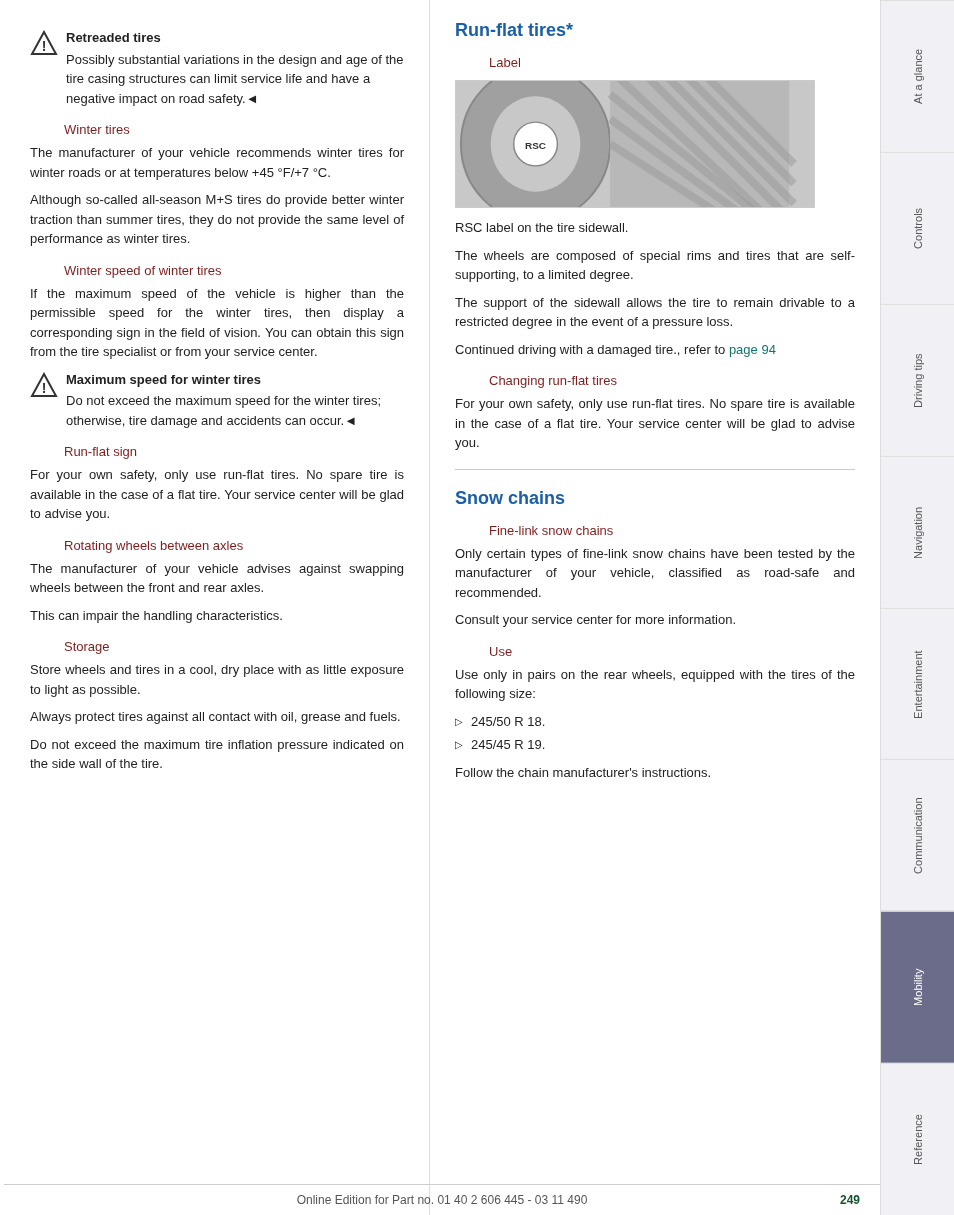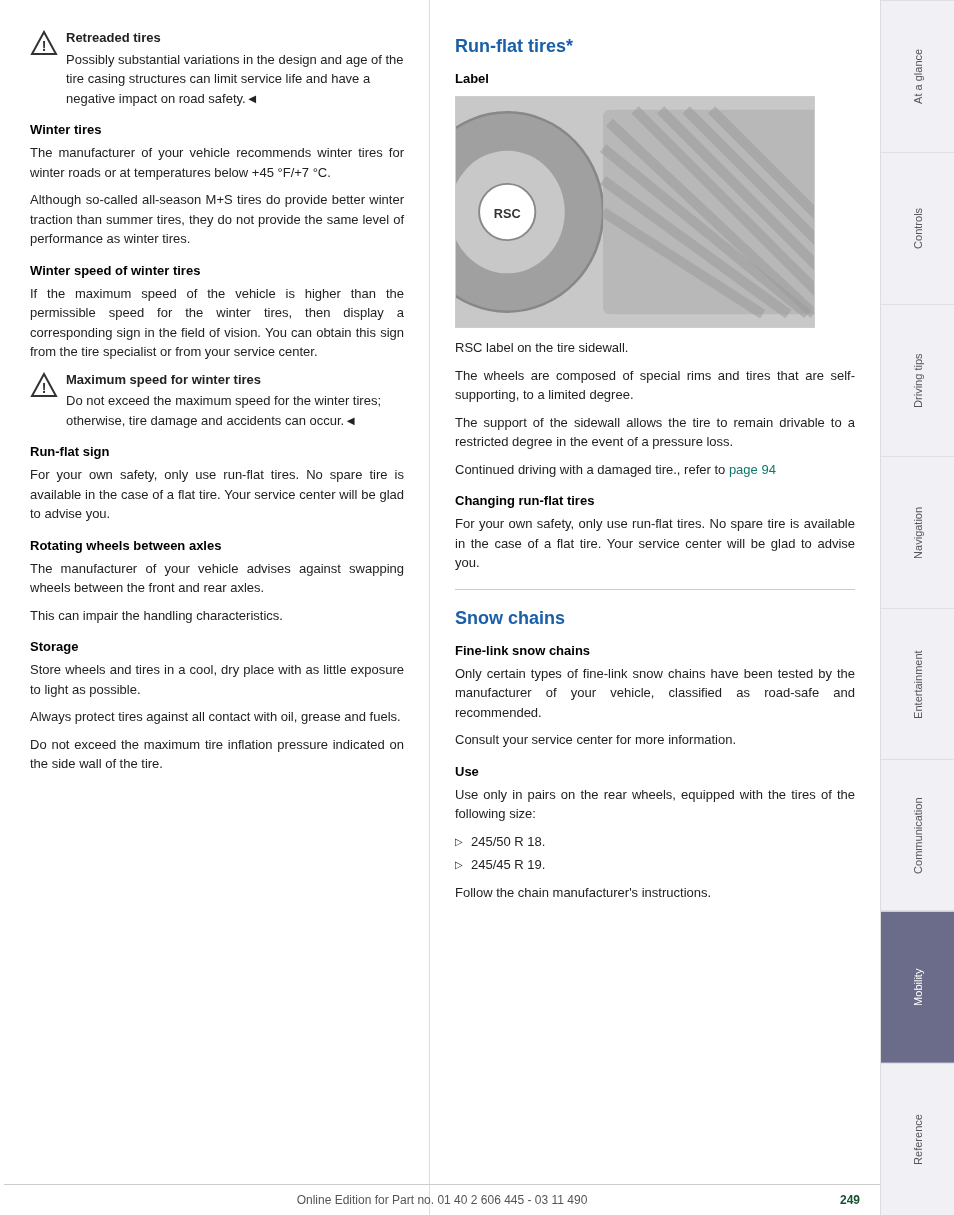--- a/index.html
+++ b/index.html
@@ -58,25 +58,26 @@
       color: #fff;
     }
     h2.section-title {
       color: #1a5fa8;
       font-size: 18px;
       font-weight: bold;
       margin-bottom: 8px;
       margin-top: 18px;
     }
     h3.subsection-title {
-      color: #000000;
-      font-size: 13px;
-      font-weight: bold;
+      color: #7f1d1d;
+      font-size: 13px;
+      font-weight: normal;
       margin-bottom: 6px;
       margin-top: 14px;
+      margin-left: 34px;
     }
     p {
       font-size: 13px;
       line-height: 1.5;
       margin-bottom: 8px;
       text-align: justify;
     }
     .warning-block {
       display: flex;
       align-items: flex-start;
@@ -97,21 +98,21 @@
       font-size: 13px;
       line-height: 1.5;
     }
     .warning-title {
       font-weight: bold;
       margin-bottom: 2px;
     }
     .tire-image {
       width: 100%;
       max-width: 360px;
-      height: 232px;
+      height: 128px;
       background: #e8e8e8;
       border: 1px solid #ccc;
       margin: 10px 0;
       display: flex;
       align-items: center;
       justify-content: center;
       position: relative;
       overflow: hidden;
     }
     .tire-image-inner {
@@ -198,21 +199,21 @@
       <p>This can impair the handling characteristics.</p>
 
       <h3 class="subsection-title">Storage</h3>
       <p>Store wheels and tires in a cool, dry place with as little exposure to light as possible.</p>
       <p>Always protect tires against all contact with oil, grease and fuels.</p>
       <p>Do not exceed the maximum tire inflation pressure indicated on the side wall of the tire.</p>
     </div>
 
     <div class="right-column">
 
-      <h2 class="section-title" style="margin-top:16px;">Run-flat tires*</h2>
+      <h2 class="section-title" style="margin-top:0;">Run-flat tires*</h2>
 
       <h3 class="subsection-title">Label</h3>
 
       <div class="tire-image">
         <div class="tire-image-inner">
           
           <svg width="100%" height="100%" viewBox="0 0 360 180" xmlns="http://www.w3.org/2000/svg" preserveAspectRatio="xMidYMid slice">
 
             <rect width="360" height="180" fill="#c8c8c8"></rect>
 

